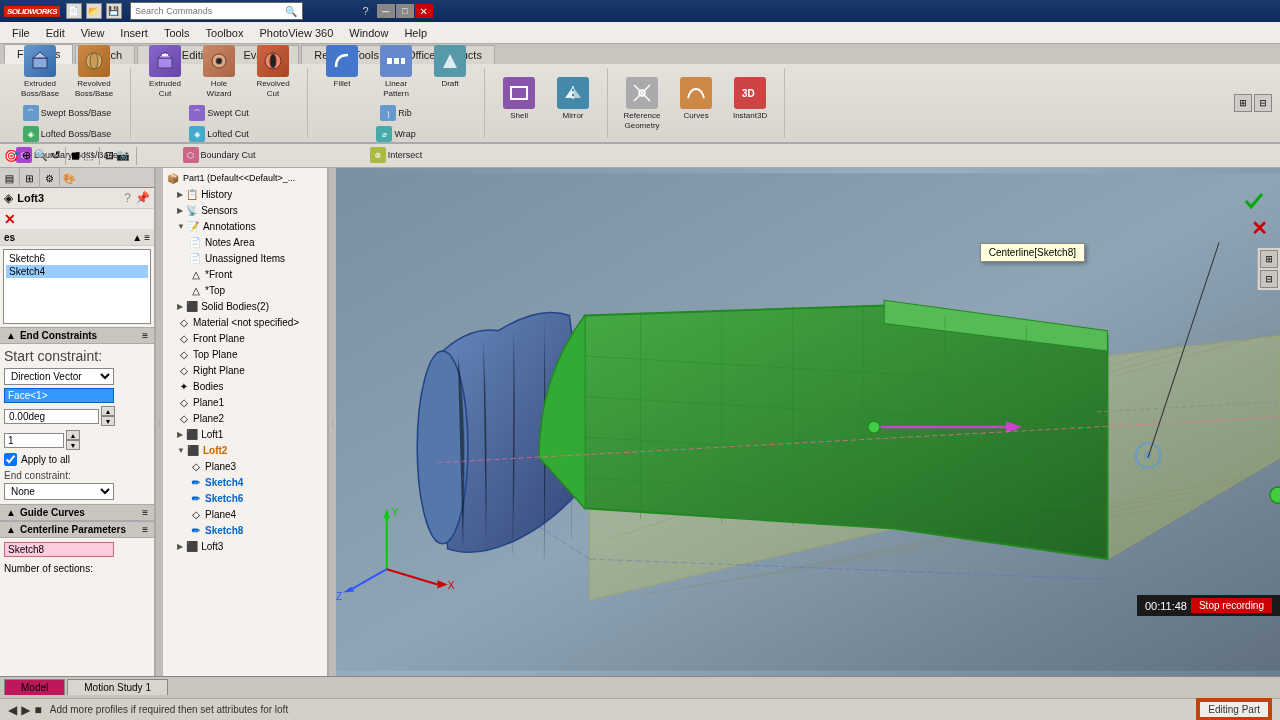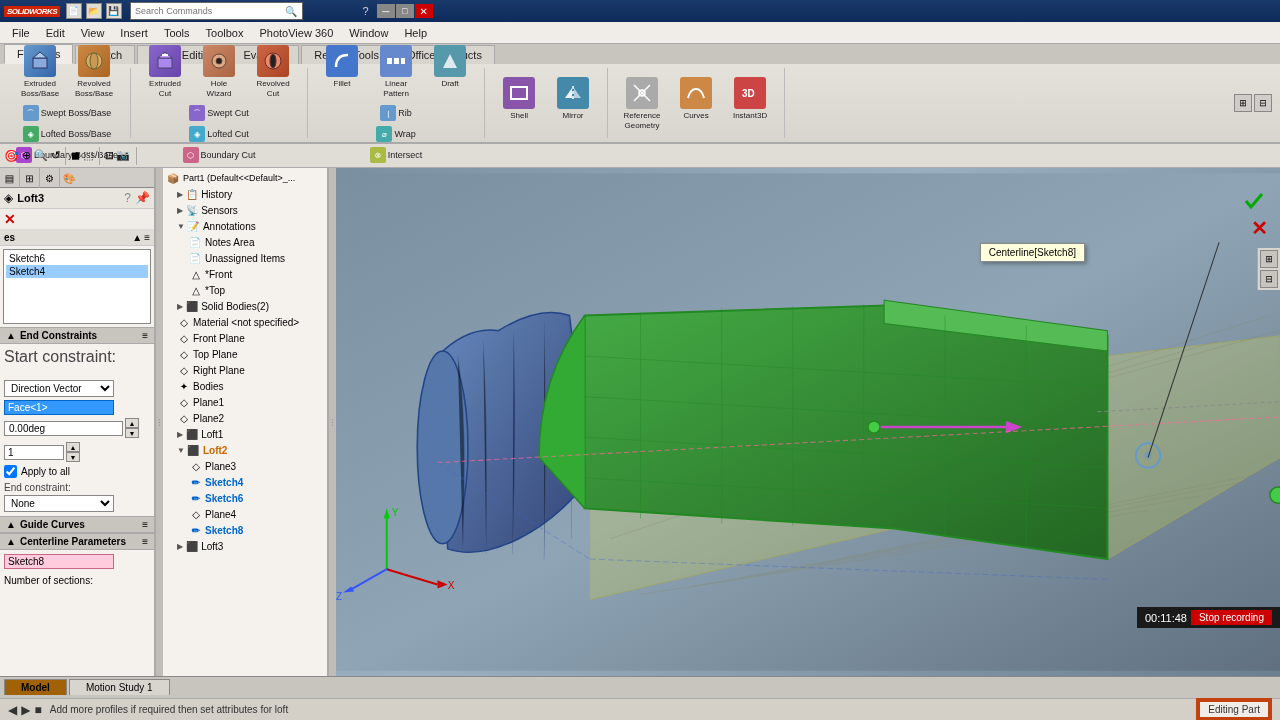--- a/index.html
+++ b/index.html
@@ -305,21 +305,21 @@
       gap: 2px;
     }
     .bottom-tab {
       padding: 2px 16px;
       font-size: 10px;
       cursor: pointer;
       background: #d8d4ce;
       border: 1px solid #888;
       border-bottom: none;
     }
-    .bottom-tab.active { background: #a16207; font-weight: bold; }
+    .bottom-tab.active { background: #be185d; font-weight: normal; }
 
     
     .timer-area {
       position: absolute;
       bottom: 44px;
       right: 30px;
       display: flex;
       align-items: center;
       gap: 4px;
       background: #1a1a1a;
@@ -713,33 +713,33 @@
         <div class="section-bar">
           <div class="section-bar-left">
             <span>▲</span>
             <span>End Constraints</span>
           </div>
           <div style="display:flex;gap:2px;">
             <span style="cursor:pointer;">≡</span>
           </div>
         </div>
         <div style="padding:4px;">
-          <div style="font-size:16px;color:#444;margin-bottom:14px;">Start constraint:</div>
+          <div style="font-size:14px;color:#444;margin-bottom:4px;">Start constraint:</div>
           <select class="dropdown-select">
             <option>Direction Vector</option>
           </select>
 
           
           <div style="margin-top:3px;">
             <input type="text" class="blue-input" value="Face&lt;1&gt;" style="">
           </div>
 
           
           <div class="angle-row" style="margin-top:3px;">
-            <input type="text" class="angle-input" style="width: 119px;" value="0.00deg">
+            <input type="text" class="angle-input" style="width: 95px;" value="0.00deg">
             <div class="spinner-col">
               <div class="spinner-btn">▲</div>
               <div class="spinner-btn">▼</div>
             </div>
           </div>
 
           
           <div class="num-input-row" style="margin-top:2px;">
             <input type="text" class="num-input" value="1" style="">
             <div class="spinner-col">
@@ -1025,21 +1025,21 @@
       </svg>
     </div>
 
     <div class="cancel-btn" style="position:absolute;top:48px;right:12px;color:#cc0000;font-size:20px;cursor:pointer;">✕</div>
 
     <div style="position:absolute;right:0;top:80px;display:flex;flex-direction:column;gap:2px;background:#d8d4ce;border-left:1px solid #aaa;padding:2px;">
       <div style="width:18px;height:18px;background:#c8c4be;border:1px solid #888;display:flex;align-items:center;justify-content:center;font-size:9px;cursor:pointer;">⊞</div>
       <div style="width:18px;height:18px;background:#c8c4be;border:1px solid #888;display:flex;align-items:center;justify-content:center;font-size:9px;cursor:pointer;">⊟</div>
     </div>
 
-    <div class="timer-area" style="position:absolute;bottom:48px;right:0;">
+    <div class="timer-area" style="position:absolute;bottom:60px;right:0;">
       <span>00:11:48</span>
       <div class="stop-recording">Stop recording</div>
     </div>
   </div>
 </div>
 
 <div id="bottom-tabs">
   <div class="bottom-tab active">Model</div>
   <div class="bottom-tab">Motion Study 1</div>
 </div>

